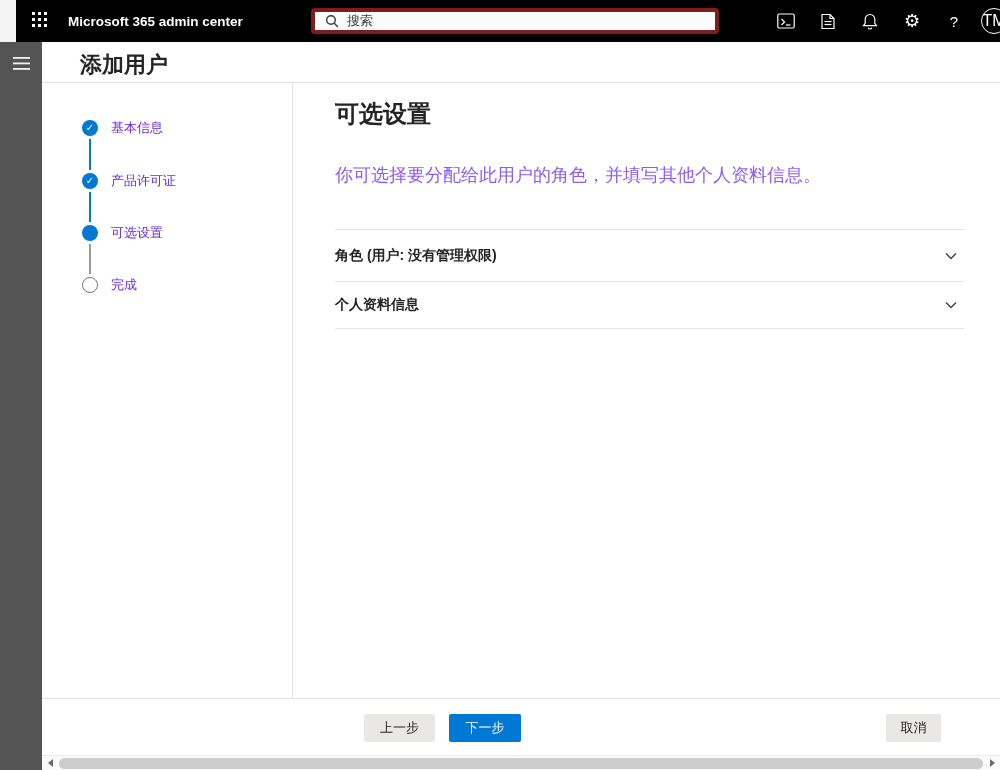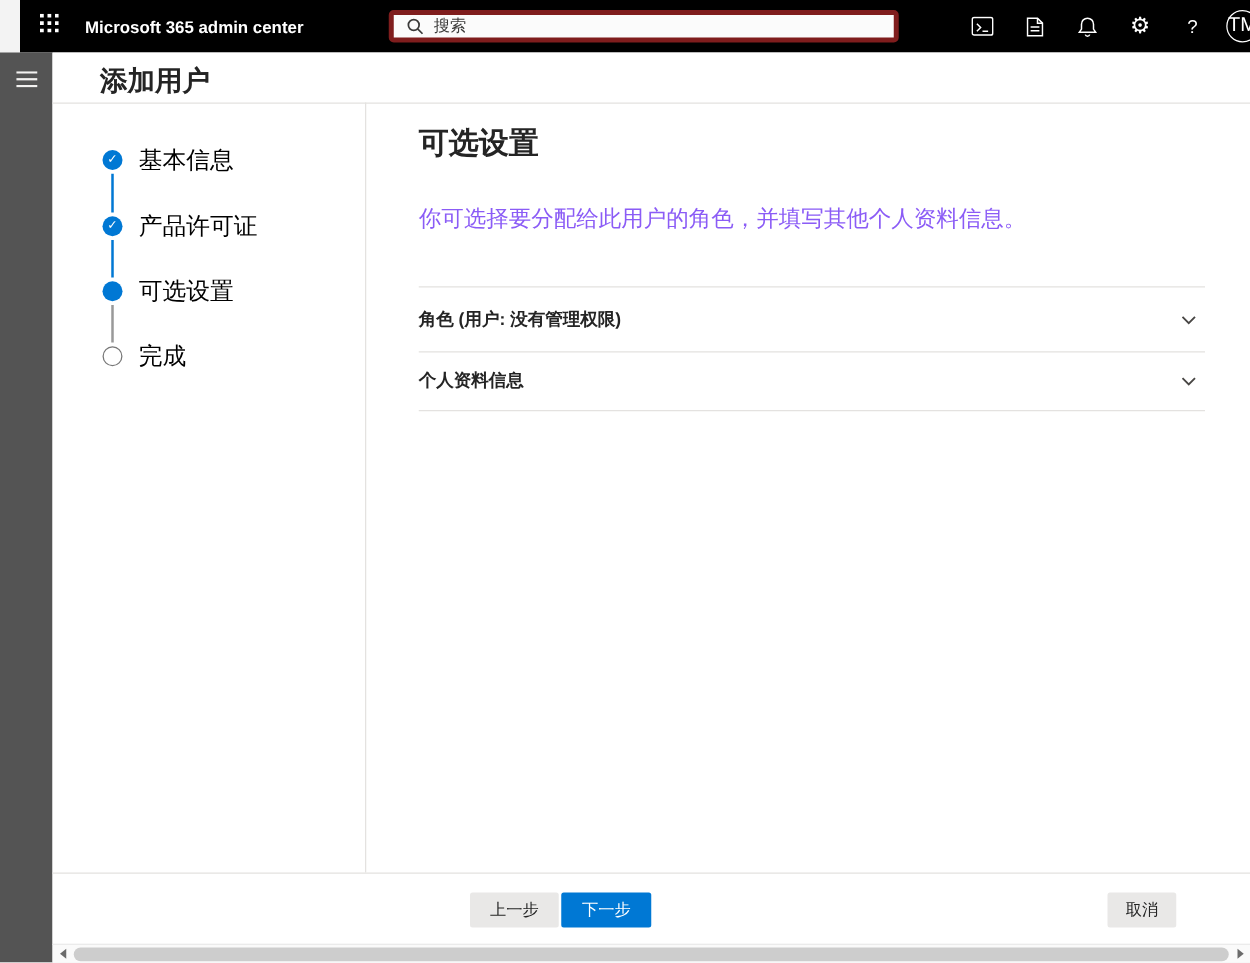--- a/index.html
+++ b/index.html
@@ -40,21 +40,21 @@
   .title-divider { position: absolute; left: 0; top: 40px; width: 100%; height: 1px; background: #e4e2e0; }
 
   
   .step { position: absolute; left: 40px; height: 20px; display: flex; align-items: center; gap: 13px; cursor: pointer; }
   .step-1 { top: 76px; } .step-2 { top: 129px; } .step-3 { top: 181px; } .step-4 { top: 233px; }
   .step-dot { width: 16px; height: 16px; border-radius: 50%; flex: 0 0 16px;
     display: flex; align-items: center; justify-content: center; }
   .step-dot.completed { background: #0078d4; color: #fff; font-size: 10px; line-height: 1; }
   .step-dot.current { background: #0078d4; }
   .step-dot.upcoming { background: #fff; border: 1.5px solid #767676; }
-  .step-label { font-size: 19px; color: #000000; white-space: nowrap; }
+  .step-label { font-size: 13px; color: #6d28d9; white-space: nowrap; }
   .connector { position: absolute; left: 47px; width: 2px; }
   .connector.blue { background: #0078d4; }
   .connector.gray { background: #999; }
   .conn-1 { top: 97px; height: 31px; }
   .conn-2 { top: 150px; height: 30px; }
   .conn-3 { top: 202px; height: 30px; }
 
   .v-divider { position: absolute; left: 250px; top: 40px; height: 616px; width: 1px; background: #e4e2e0; }
 
   
@@ -64,21 +64,21 @@
   .section-row { height: 52px; display: flex; align-items: center; justify-content: space-between;
     border-top: 1px solid #e4e2e0; cursor: pointer; padding-right: 6px; gap: 12px; }
   .section-row:last-child { border-bottom: 1px solid #e4e2e0; height: 48px; }
   .section-label { font-size: 14px; font-weight: 700; color: #242424; }
 
   
   .footer-divider { position: absolute; left: 0; top: 656px; width: 100%; height: 1px; background: #e4e2e0; }
   .btn { position: absolute; top: 672px; height: 28px; border: none; border-radius: 2px;
     font-size: 13px; font-family: inherit; display: flex; align-items: center; justify-content: center;
     cursor: pointer; }
-  .btn-back { left: 334px; width: 71px; background: #e9e8e7; color: #242424; }
+  .btn-back { left: 322px; width: 71px; background: #e9e8e7; color: #242424; }
   .btn-next { left: 407px; width: 72px; background: #0078d4; color: #fff; }
   .btn-cancel { left: 844px; width: 55px; background: #e9e8e7; color: #242424; }
 
   
   .hscroll { position: absolute; left: 42px; top: 755px; width: 958px; height: 15px;
     background: #fafafa; border-top: 1px solid #ebebeb; display: flex; align-items: center; }
   .scroll-arrow { width: 16px; height: 15px; display: flex; align-items: center; justify-content: center; cursor: pointer; }
   .tri-left { width: 0; height: 0; border-top: 4px solid transparent; border-bottom: 4px solid transparent; border-right: 5px solid #6b6b6b; }
   .tri-right { width: 0; height: 0; border-top: 4px solid transparent; border-bottom: 4px solid transparent; border-left: 5px solid #6b6b6b; }
   .scroll-track { flex: 1; position: relative; height: 15px; }

